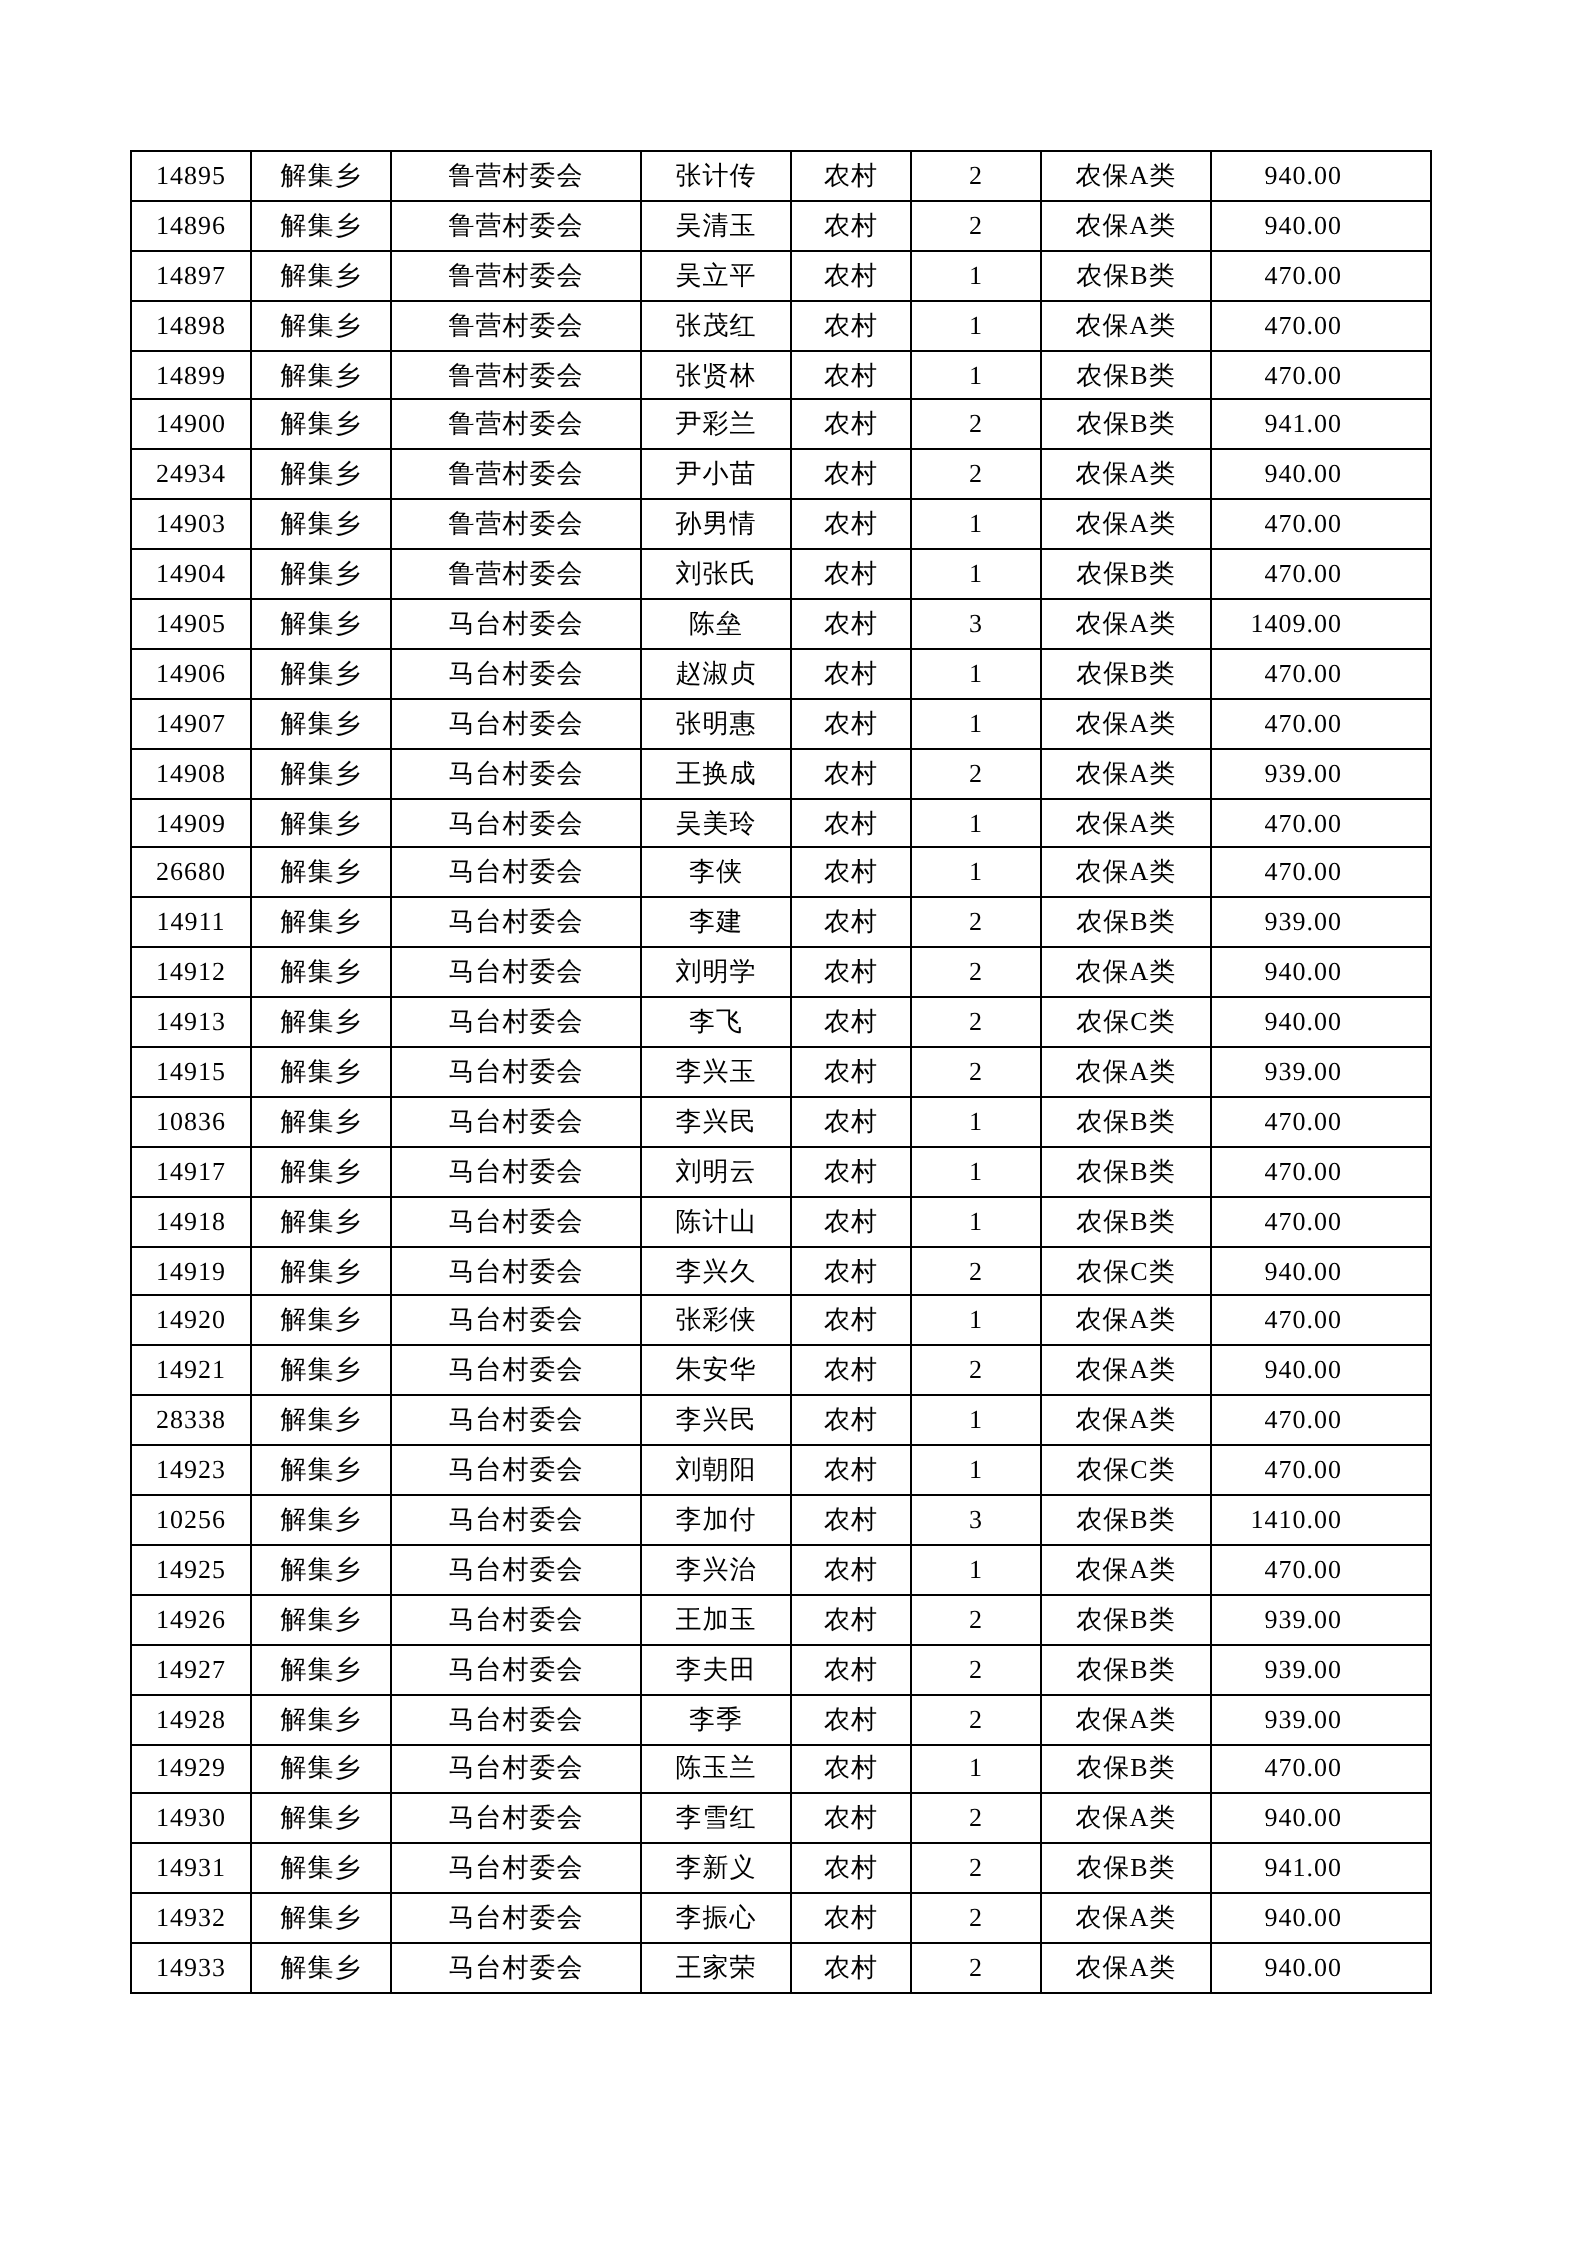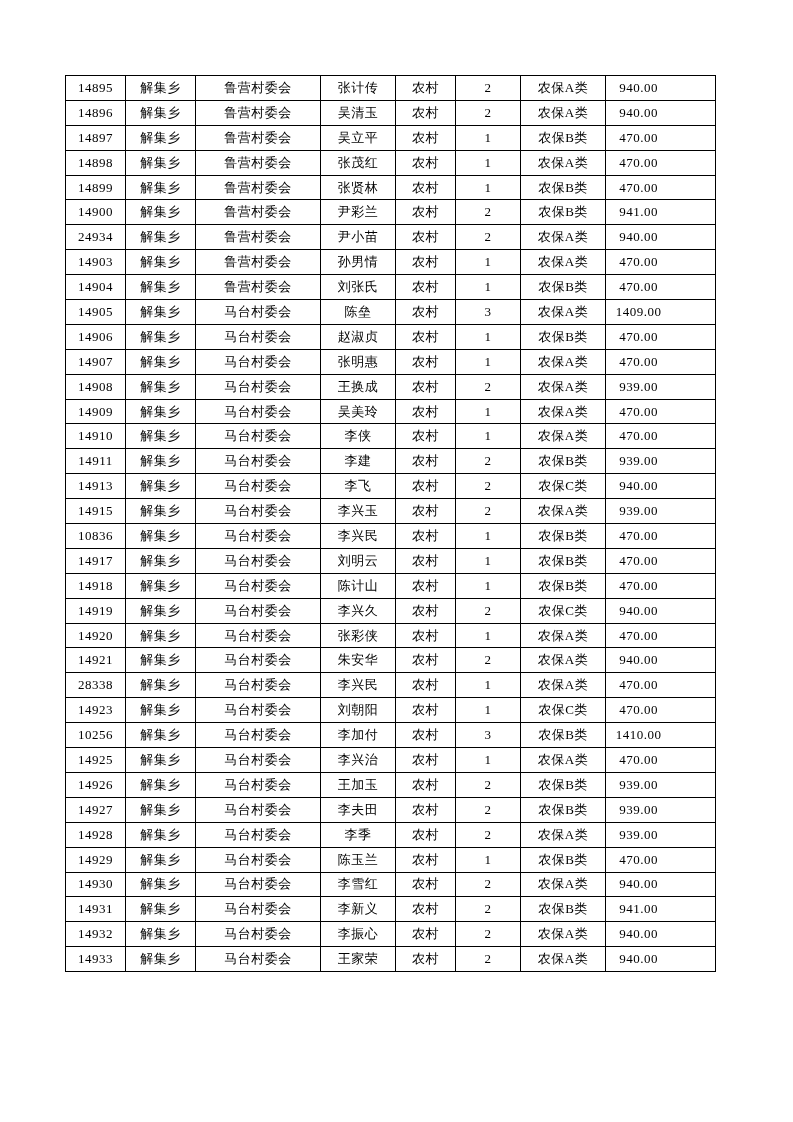--- a/index.html
+++ b/index.html
@@ -45,20 +45,21 @@
   col.c0 { width: 60px; }
   col.c1 { width: 70px; }
   col.c2 { width: 125px; }
   col.c3 { width: 75px; }
   col.c4 { width: 60px; }
   col.c5 { width: 65px; }
   col.c6 { width: 85px; }
   col.c7 { width: 110px; }
   
   table.roster td.col-7 {
+    text-align: right;
     padding-right: 44px;
   }
 </style>
 </head>
 <body>
 
 <div class="page">
   <table class="roster">
     <colgroup>
       <col class="c0">
@@ -205,38 +206,48 @@
           <td class="col-0">14909</td>
           <td class="col-1">解集乡</td>
           <td class="col-2">马台村委会</td>
           <td class="col-3">吴美玲</td>
           <td class="col-4">农村</td>
           <td class="col-5">1</td>
           <td class="col-6">农保A类</td>
           <td class="col-7">470.00</td>
         </tr>
         <tr>
-          <td class="col-0">14910</td>
+          <td class="col-0">26680</td>
           <td class="col-1">解集乡</td>
           <td class="col-2">马台村委会</td>
           <td class="col-3">李侠</td>
           <td class="col-4">农村</td>
           <td class="col-5">1</td>
           <td class="col-6">农保A类</td>
           <td class="col-7">470.00</td>
         </tr>
         <tr>
           <td class="col-0">14911</td>
           <td class="col-1">解集乡</td>
           <td class="col-2">马台村委会</td>
           <td class="col-3">李建</td>
           <td class="col-4">农村</td>
           <td class="col-5">2</td>
           <td class="col-6">农保B类</td>
           <td class="col-7">939.00</td>
+        </tr>
+        <tr>
+          <td class="col-0">14912</td>
+          <td class="col-1">解集乡</td>
+          <td class="col-2">马台村委会</td>
+          <td class="col-3">刘明学</td>
+          <td class="col-4">农村</td>
+          <td class="col-5">2</td>
+          <td class="col-6">农保A类</td>
+          <td class="col-7">940.00</td>
         </tr>
         <tr>
           <td class="col-0">14913</td>
           <td class="col-1">解集乡</td>
           <td class="col-2">马台村委会</td>
           <td class="col-3">李飞</td>
           <td class="col-4">农村</td>
           <td class="col-5">2</td>
           <td class="col-6">农保C类</td>
           <td class="col-7">940.00</td>

